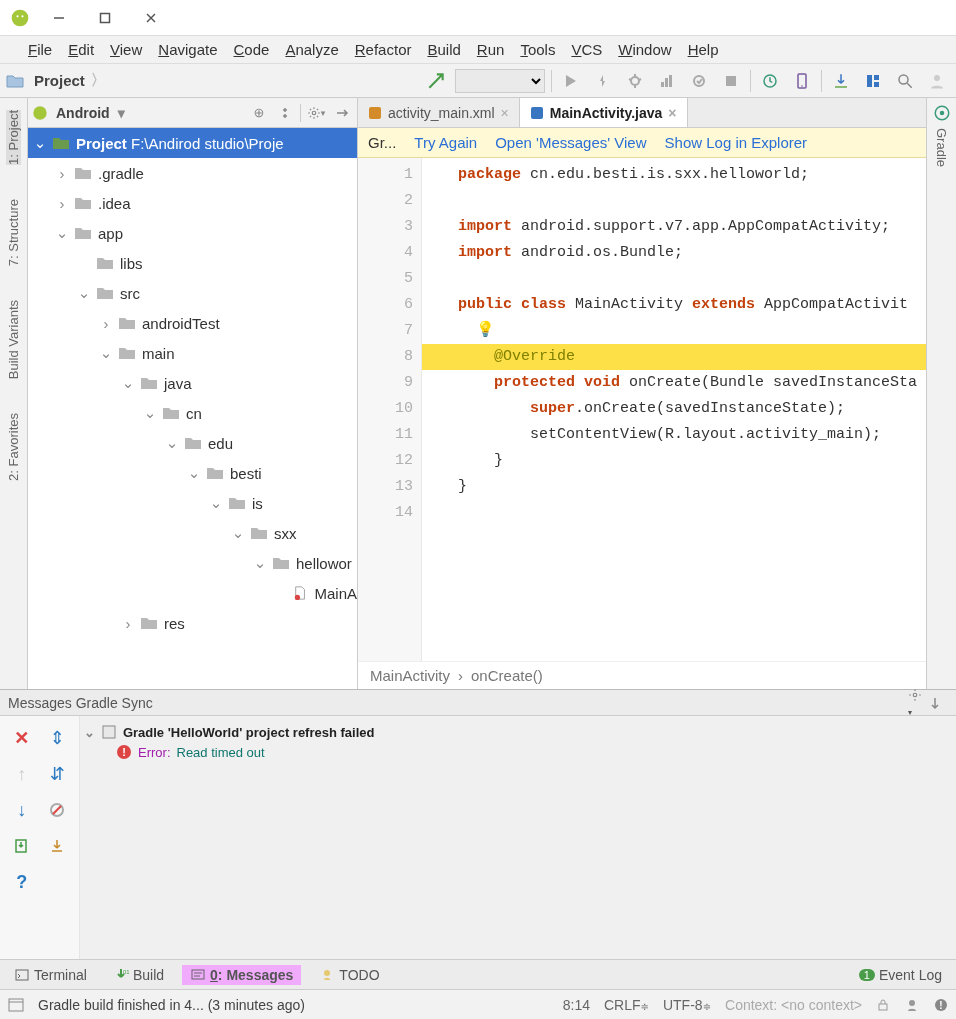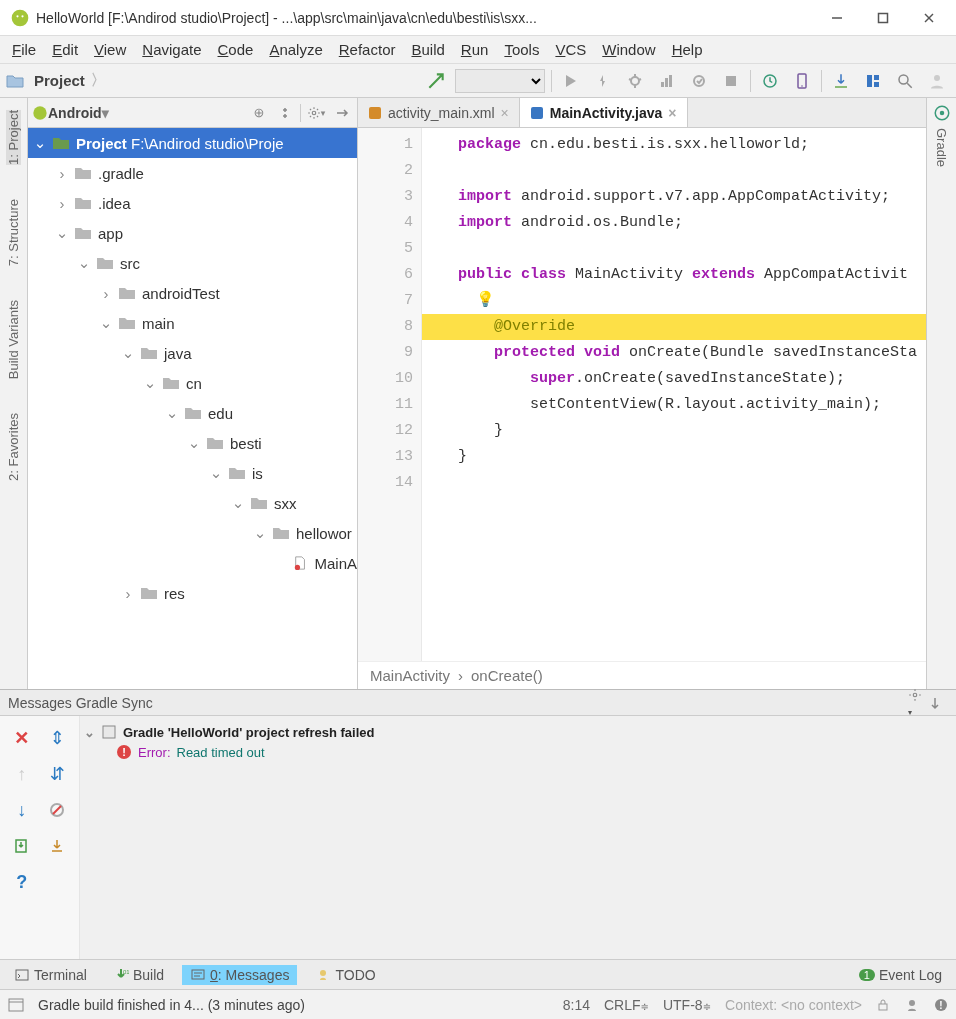--- a/index.html
+++ b/index.html
@@ -1,90 +1,89 @@
 <!DOCTYPE html>
 <html><head>
 <meta charset="utf-8">
 <style>
 * { box-sizing: border-box; margin: 0; padding: 0; }
 body { font-family: "Segoe UI", Arial, sans-serif; font-size: 13px; background: #f0f0f0; color: #333; width: 956px; height: 1019px; display: flex; flex-direction: column; overflow: hidden; }
 .titlebar { display: flex; align-items: center; height: 36px; background: #fff; border-bottom: 1px solid #ddd; padding: 0 4px; }
 .titlebar .app-icon { width: 20px; height: 20px; margin: 0 6px; }
 .titlebar .title { flex: 1; font-size: 14px; color: #333; white-space: nowrap; overflow: hidden; text-overflow: ellipsis; }
 .titlebar .win-btn { width: 46px; height: 36px; display: flex; align-items: center; justify-content: center; cursor: pointer; color:#555; }
-.menubar { display: flex; align-items: center; background: #f2f2f2; height: 28px; padding: 0 4px; border-bottom: 1px solid #ddd; }
+.menubar { display: flex; align-items: center; background: #f2f2f2; height: 28px; padding: 0 20px; border-bottom: 1px solid #ddd; }
 .menubar .menu-item { padding: 3px 8px; cursor: pointer; font-size: 15px; }
 .menubar .menu-item u { text-decoration: underline; }
 .toolbar { display: flex; align-items: center; background: #f2f2f2; height: 34px; border-bottom: 1px solid #ccc; padding: 0 6px; gap: 6px; }
 .toolbar .breadcrumb { display: flex; align-items: center; font-size: 15px; font-weight: bold; color: #444; }
 .toolbar .breadcrumb .crumb { padding: 0 6px; }
 .toolbar .breadcrumb .sep { color: #bbb; }
 .toolbar .spacer { flex: 1; }
 .toolbar .icon-btn { width: 26px; height: 26px; display: flex; align-items:center; justify-content:center; color: #888; cursor:pointer; }
 .toolbar select.config { border:1px solid #ccc; background:#eaeaea; height:24px; width:90px; }
 .main { flex: 1; display: flex; min-height:0; }
 .leftbar { width: 28px; background: #f2f2f2; border-right: 1px solid #ccc; display:flex; flex-direction: column; align-items: center; padding-top: 4px; }
 .leftbar .rot { writing-mode: vertical-rl; transform: rotate(180deg); color:#666; cursor:pointer; margin: 8px 0; font-size:13px; display:flex; align-items:center; gap:4px; }
 .project-pane { width: 330px; display:flex; flex-direction:column; border-right:1px solid #ccc; background:#fff; min-width:0; }
 .project-header { display:flex; align-items:center; background:#f2f2f2; border-bottom:1px solid #ccc; height:30px; padding:0 4px; gap:4px; }
-.project-header .label { font-size:14px; font-weight:600; color:#444; flex:1; display:flex; align-items:center; gap:0;}
+.project-header .label { font-size:14px; font-weight:600; color:#444; flex:1; display:flex; align-items:center; gap:8px;}
 .project-header .icon-btn { width:22px; height:22px; color:#888; display:flex; align-items:center; justify-content:center; cursor:pointer; }
 .tree { flex:1; overflow:hidden; font-size:15px; color:#333; }
 .tree .row { display:flex; align-items:center; height:30px; white-space:nowrap; }
 .tree .row.selected { background:#3874d0; color:#fff; }
 .tree .twisty { width:16px; text-align:center; color:#888; cursor:pointer; }
 .tree .row.selected .twisty { color:#fff; }
 .tree .foldericon { width:18px; height:14px; margin:0 4px; }
 .tree .name { padding-left:2px; }
 .editor-area { flex:1; display:flex; flex-direction:column; min-width:0; background:#fff; }
 .tabbar { display:flex; background:#ececec; border-bottom:1px solid #ccc; height:30px; }
 .tabbar .tab { display:flex; align-items:center; padding:0 10px; gap:6px; border-right:1px solid #ccc; color:#555; cursor:pointer; font-size:14px;}
 .tabbar .tab.active { background:#fff; font-weight:600; color:#222; }
 .tabbar .tab .close { color:#aaa; cursor:pointer; }
 .notice { background:#fff9d6; border-bottom:1px solid #e5da9c; padding:6px 10px; font-size:15px; display:flex; gap:18px; }
 .notice .link { color:#2a6fd6; cursor:pointer; }
 .code-wrap { flex:1; display:flex; min-height:0; overflow:hidden; }
 .gutter { width:64px; background:#f7f7f7; border-right:1px solid #e8e8e8; text-align:right; color:#b0b0b0; font-family:"Consolas","Courier New",monospace; font-size:15px; padding:4px 8px 4px 0; line-height:26px;}
 .code { flex:1; font-family:"Consolas","Courier New",monospace; font-size:15px; color:#333; line-height:26px; padding-top:4px; overflow:hidden; white-space:pre; }
-.code .kw { color:#a21caf; font-weight:bold;margin-top:12px; }
+.code .kw { color:#c2410c; font-weight:bold;margin-top:12px; }
 .code .ann { color:#808000; }
 .code .hl { background:#fde047; display:block; }
 .breadcrumb-code { height:28px; border-top:1px solid #eee; display:flex; align-items:center; padding:0 12px; color:#777; font-size:15px; gap:8px;}
 .rightbar { width:30px; background:#f2f2f2; border-left:1px solid #ccc; display:flex; flex-direction:column; align-items:center; padding-top:6px; }
 .rightbar .rot { writing-mode: vertical-rl; color:#666; font-size:13px; margin-top:6px; cursor:pointer;}
 .messages-pane { border-top:1px solid #bbb; display:flex; flex-direction:column; height:270px; }
 .messages-header { display:flex; align-items:center; background:#ececec; border-bottom:1px solid #ccc; height:26px; padding:0 8px; font-size:14px; color:#555; }
 .messages-header .spacer{flex:1;}
 .messages-body { flex:1; display:flex; }
 .messages-toolbar { width:80px; background:#f7f7f7; border-right:1px solid #e5e5e5; display:grid; grid-template-columns:1fr 1fr; grid-auto-rows:36px; padding:4px; gap:0px; }
 .messages-toolbar .mbtn { display:flex; align-items:center; justify-content:center; color:#888; cursor:pointer; font-size:18px;}
 .messages-content { flex:1; padding:6px 4px; overflow:auto; }
 .msg-row { display:flex; align-items:center; gap:6px; padding:2px 0; }
 .msg-row.bold { font-weight:bold; color:#222;}
 .msg-row .indent { width:26px; }
 .bottombar { display:flex; align-items:center; background:#ececec; border-top:1px solid #ccc; height:30px; padding:0 6px; gap:10px; }
 .bottombar .tool { display:flex; align-items:center; gap:4px; padding:2px 8px; cursor:pointer; color:#555; font-size:14px;}
-.bottombar .tool.active { background:#7dd3fc; }
+.bottombar .tool.active { background:#f0abfc;font-weight:bold; }
 .bottombar .spacer{flex:1;}
 .statusbar { display:flex; align-items:center; background:#f2f2f2; border-top:1px solid #ccc; height:30px; padding:0 8px; gap:14px; color:#666; font-size:14px;}
 .statusbar .spacer{flex:1;}
 svg { display:block; }
 </style>
 </head>
 <body>
 
 <div class="titlebar">
   <span class="app-icon">
     <svg viewBox="0 0 24 24" width="20" height="20">
         <circle cx="12" cy="12" r="10" fill="#a4c639"></circle>
         <circle cx="9" cy="10" r="1.3" fill="#fff"></circle>
         <circle cx="15" cy="10" r="1.3" fill="#fff"></circle>
       </svg>
   </span>
-  <span class="title">HelloWorld [F:\Andirod studio\Project] - ...\app\src\main\java\cn\edu\besti\is\sxx...</span>
   <div class="win-btn">
       <svg width="12" height="12">
         <line x1="1" y1="6" x2="11" y2="6" stroke="#555" stroke-width="1.5"></line>
       </svg>
     </div>
   <div class="win-btn">
       <svg width="12" height="12">
         <rect x="1.5" y="1.5" width="9" height="9" fill="none" stroke="#555" stroke-width="1.5"></rect>
       </svg>
     </div>
@@ -272,20 +271,27 @@
           <span class="name">.idea</span>
         </div>
         <div class="row" style="padding-left: 26px;">
           <span class="twisty">⌄</span>
           <svg class="foldericon" viewBox="0 0 18 14">
             <path d="M1 2h6l2 2h8v9H1z" fill="#b8b8b8"></path>
           </svg>
           <span class="name">app</span>
         </div>
         <div class="row" style="padding-left: 48px;">
+          <span class="twisty"></span>
+          <svg class="foldericon" viewBox="0 0 18 14">
+            <path d="M1 2h6l2 2h8v9H1z" fill="#b8b8b8"></path>
+          </svg>
+          <span class="name">libs</span>
+        </div>
+        <div class="row" style="padding-left: 48px;">
           <span class="twisty">⌄</span>
           <svg class="foldericon" viewBox="0 0 18 14">
             <path d="M1 2h6l2 2h8v9H1z" fill="#b8b8b8"></path>
           </svg>
           <span class="name">src</span>
         </div>
         <div class="row" style="padding-left: 70px;">
           <span class="twisty">›</span>
           <svg class="foldericon" viewBox="0 0 18 14">
             <path d="M1 2h6l2 2h8v9H1z" fill="#b8b8b8"></path>
@@ -375,20 +381,26 @@
           <span>activity_main.xml</span>
           <span class="close">×</span>
         </div>
         <div class="tab active">
           <svg width="14" height="14" viewBox="0 0 14 14">
             <rect x="1" y="1" width="12" height="12" fill="#3976c2" rx="2"></rect>
           </svg>
           <span>MainActivity.java</span>
           <span class="close">×</span>
         </div>
+      </div>
+    <div class="notice" id="notice">
+        <span>Gr...</span>
+        <span class="link">Try Again</span>
+        <span class="link">Open 'Messages' View</span>
+        <span class="link">Show Log in Explorer</span>
       </div>
     <div class="code-wrap">
       <div class="gutter" id="gutter">
           <div>1</div>
           <div>2</div>
           <div>3</div>
           <div>4</div>
           <div>5</div>
           <div>6</div>
           <div>7</div>

